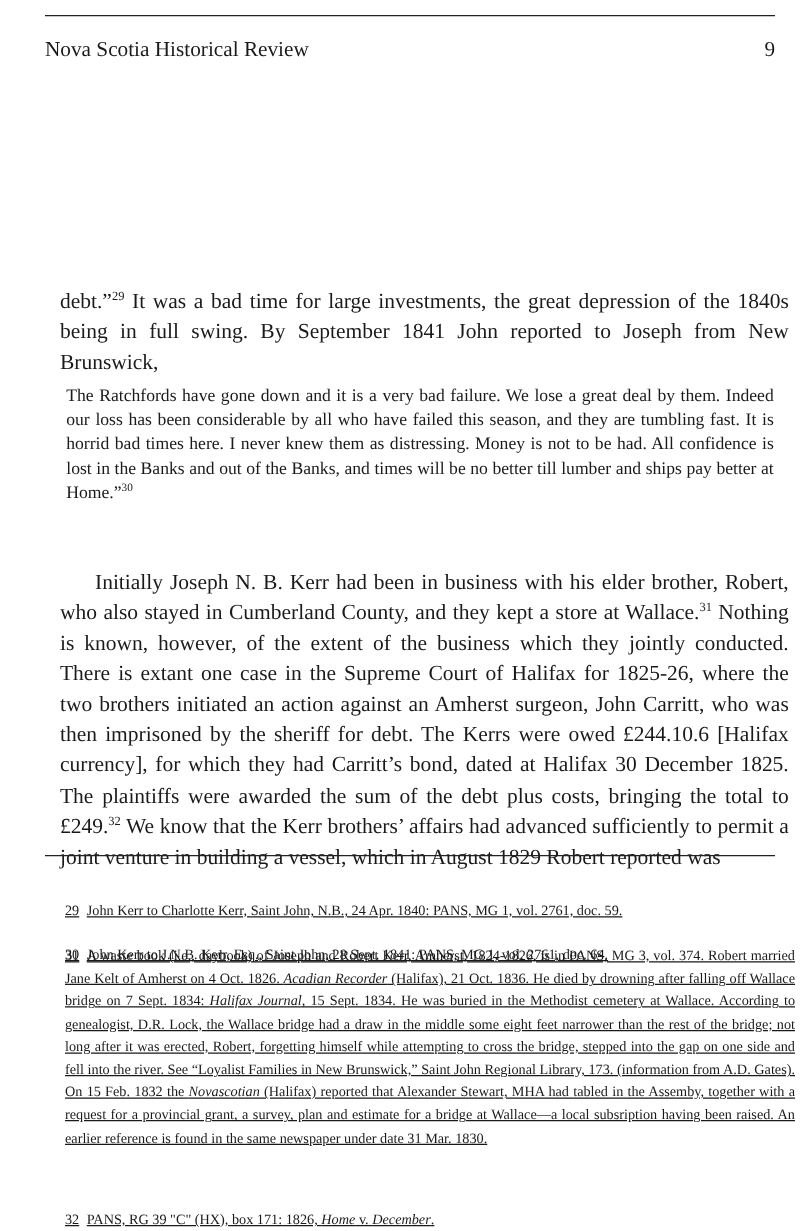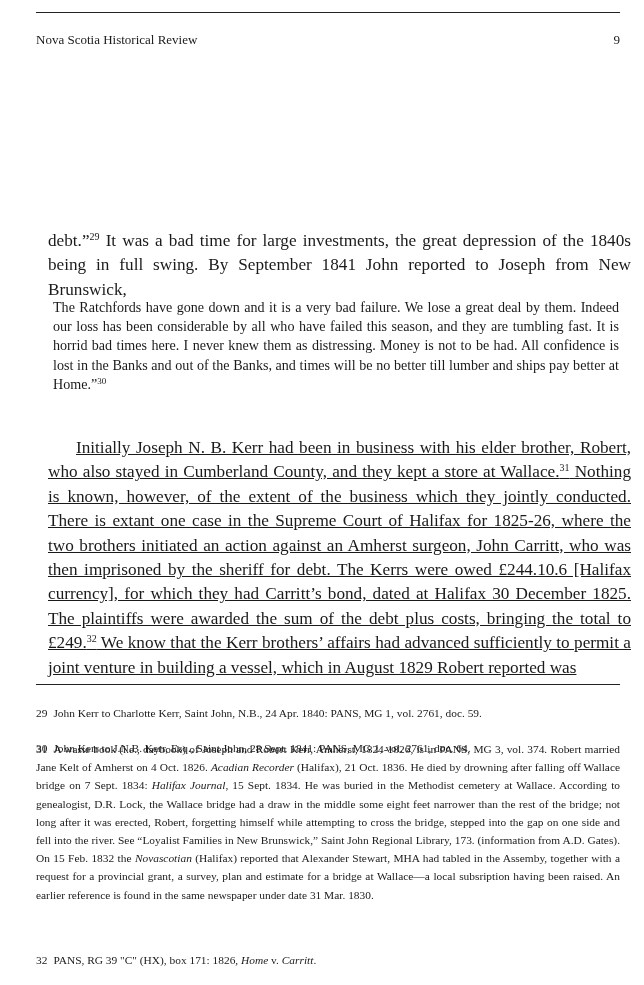--- a/index.html
+++ b/index.html
@@ -21,40 +21,40 @@
       top: 12px;
       width: 584px;
       height: 0;
       border-top: 1.6px solid #222;
     }
     .running-head {
       position: absolute;
       left: 36px;
       top: 30px;
       width: 584px;
-      font-size: 13px;
+      font-size: 17px;
       line-height: 20px;
       display: flex;
       justify-content: space-between;
     }
     .body-text {
       position: absolute;
       left: 36px;
       width: 583px;
       font-size: 17.2px;
       line-height: 24.4px;
       text-align: justify;
       margin: 12px;
     }
     .body-text.p1 { top: 217px; }
-    .body-text.p2 { top: 424px; text-indent: 28px; text-decoration: underline; }
+    .body-text.p2 { top: 442px; text-indent: 28px; }
     .blockquote {
       position: absolute;
       left: 53px;
-      top: 298px;
+      top: 308px;
       width: 566px;
       font-size: 14.1px;
       line-height: 19.2px;
       text-align: justify;
       margin: 0;
     }
     sup {
       font-size: 10px;
       line-height: 0;
       vertical-align: 6px;
@@ -68,21 +68,22 @@
       height: 0;
       border-top: 1.6px solid #222;
     }
     .footnote {
       position: absolute;
       left: 36px;
       width: 584px;
       font-size: 11.4px;
       line-height: 18.2px;
       text-align: justify;
-      margin: 0;
+      margin: 16px;
+      text-decoration: underline;
     }
     .footnote .fn-num { margin-right: 6px; }
     .fn29 { top: 704px; }
     .fn30 { top: 739px; }
     .fn31 { top: 740px; }
     .fn32 { top: 951px; }
     em { font-style: italic; }
   </style>
 </head>
 <body>
@@ -101,13 +102,13 @@
 <p class="body-text p2"><span>Initially Joseph N. B. Kerr had been in business with his elder brother, Robert, who also stayed in Cumberland County, and they kept a store at Wallace.</span><sup>31</sup><span> Nothing is known, however, of the extent of the business which they jointly conducted. There is extant one case in the Supreme Court of Halifax for 1825-26, where the two brothers initiated an action against an Amherst surgeon, John Carritt, who was then imprisoned by the sheriff for debt. The Kerrs were owed £244.10.6 [Halifax currency], for which they had Carritt’s bond, dated at Halifax 30 December 1825. The plaintiffs were awarded the sum of the debt plus costs, bringing the total to £249.</span><sup>32</sup><span> We know that the Kerr brothers’ affairs had advanced sufficiently to permit a joint venture in building a vessel, which in August 1829 Robert reported was</span></p>
 
 <div class="rule-notes"></div>
 
 <p class="footnote fn29 single"><span class="fn-num">29</span><span>John Kerr to Charlotte Kerr, Saint John, N.B., 24 Apr. 1840: PANS, MG 1, vol. 2761, doc. 59.</span></p>
 
 <p class="footnote fn30 single"><span class="fn-num">30</span><span>John Kerr to J.N.B. Kerr, Esq., Saint John, 28 Sept. 1841: PANS, MG 1, vol. 2761, doc. 64.</span></p>
 
 <p class="footnote fn31"><span class="fn-num">31</span><span>A waste book (i.e., daybook) of Joseph and Robert Kerr, Amherst, 1824-1826, is in PANS, MG 3, vol. 374. Robert married Jane Kelt of Amherst on 4 Oct. 1826. </span><em>Acadian Recorder</em><span> (Halifax), 21 Oct. 1836. He died by drowning after falling off Wallace bridge on 7 Sept. 1834: </span><em>Halifax Journal</em><span>, 15 Sept. 1834. He was buried in the Methodist cemetery at Wallace. According to genealogist, D.R. Lock, the Wallace bridge had a draw in the middle some eight feet narrower than the rest of the bridge; not long after it was erected, Robert, forgetting himself while attempting to cross the bridge, stepped into the gap on one side and fell into the river. See “Loyalist Families in New Brunswick,” Saint John Regional Library, 173. (information from A.D. Gates). On 15 Feb. 1832 the </span><em>Novascotian</em><span> (Halifax) reported that Alexander Stewart, MHA had tabled in the Assemby, together with a request for a provincial grant, a survey, plan and estimate for a bridge at Wallace—a local subsription having been raised. An earlier reference is found in the same newspaper under date 31 Mar. 1830.</span></p>
 
-<p class="footnote fn32 single"><span class="fn-num">32</span><span>PANS, RG 39 "C" (HX), box 171: 1826, </span><em>Home</em><span> v. </span><em>Carritt</em><span>.</span></p>
+<p class="footnote fn32 single"><span class="fn-num">32</span><span>PANS, RG 39 "C" (HX), box 171: 1826, </span><em>Home</em><span> v. </span><em>December</em><span>.</span></p>
 
 </body></html>

